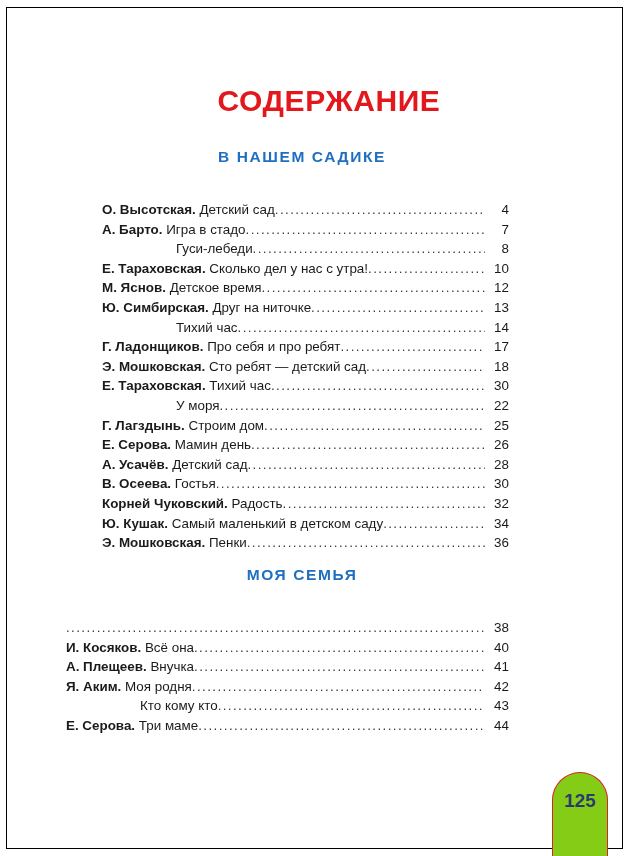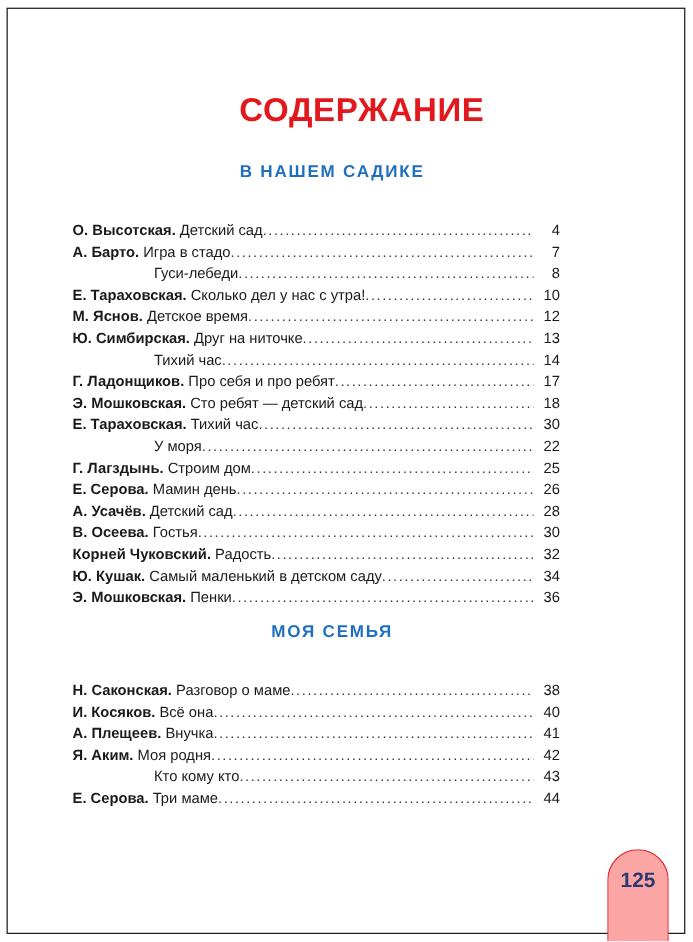--- a/index.html
+++ b/index.html
@@ -125,21 +125,21 @@
     font-weight: normal;
   }
 
   
   #folio-badge {
     position: absolute;
     right: 22px;
     bottom: 0px;
     width: 56px;
     height: 84px;
-    background: #fca5a5;
+    background: #84cc16;
     border: 1.6px solid #d8232a;
     border-bottom: none;
     border-top-left-radius: 28px;
     border-top-right-radius: 28px;
     box-sizing: border-box;
   }
   #folio-number {
     position: absolute;
     left: 0;
     top: 17px;
@@ -157,21 +157,21 @@
 
   <div id="page-frame"></div>
 
   <div id="content">
 
     <div class="doc-title">СОДЕРЖАНИЕ</div>
 
     <div id="sections-host">
         <div class="section" style="top: 148px;">
           <div class="section-title">В НАШЕМ САДИКЕ</div>
-          <ul class="toc-list" style="margin-top: 36px;">
+          <ul class="toc-list" style="margin-top: 36px; padding-left: 36px;">
             <li class="toc-row">
               <span class="entry-text"><span class="entry-author">О. Высотская.</span> <span class="entry-title">Детский сад</span></span>
               <span class="leader"></span>
               <span class="page-num">4</span>
             </li>
             <li class="toc-row">
               <span class="entry-text"><span class="entry-author">А. Барто.</span> <span class="entry-title">Игра в стадо</span></span>
               <span class="leader"></span>
               <span class="page-num">7</span>
             </li>
@@ -254,21 +254,20 @@
               <span class="entry-text"><span class="entry-author">Э. Мошковская.</span> <span class="entry-title">Пенки</span></span>
               <span class="leader"></span>
               <span class="page-num">36</span>
             </li>
           </ul>
         </div>
         <div class="section" style="top: 566px;">
           <div class="section-title">МОЯ СЕМЬЯ</div>
           <ul class="toc-list" style="margin-top: 36px;">
             <li class="toc-row">
-              <span class="entry-text"><span class="entry-author">Н. Саконская.</span> <span class="entry-title">Разговор о маме</span></span>
               <span class="leader"></span>
               <span class="page-num">38</span>
             </li>
             <li class="toc-row">
               <span class="entry-text"><span class="entry-author">И. Косяков.</span> <span class="entry-title">Всё она</span></span>
               <span class="leader"></span>
               <span class="page-num">40</span>
             </li>
             <li class="toc-row">
               <span class="entry-text"><span class="entry-author">А. Плещеев.</span> <span class="entry-title">Внучка</span></span>

